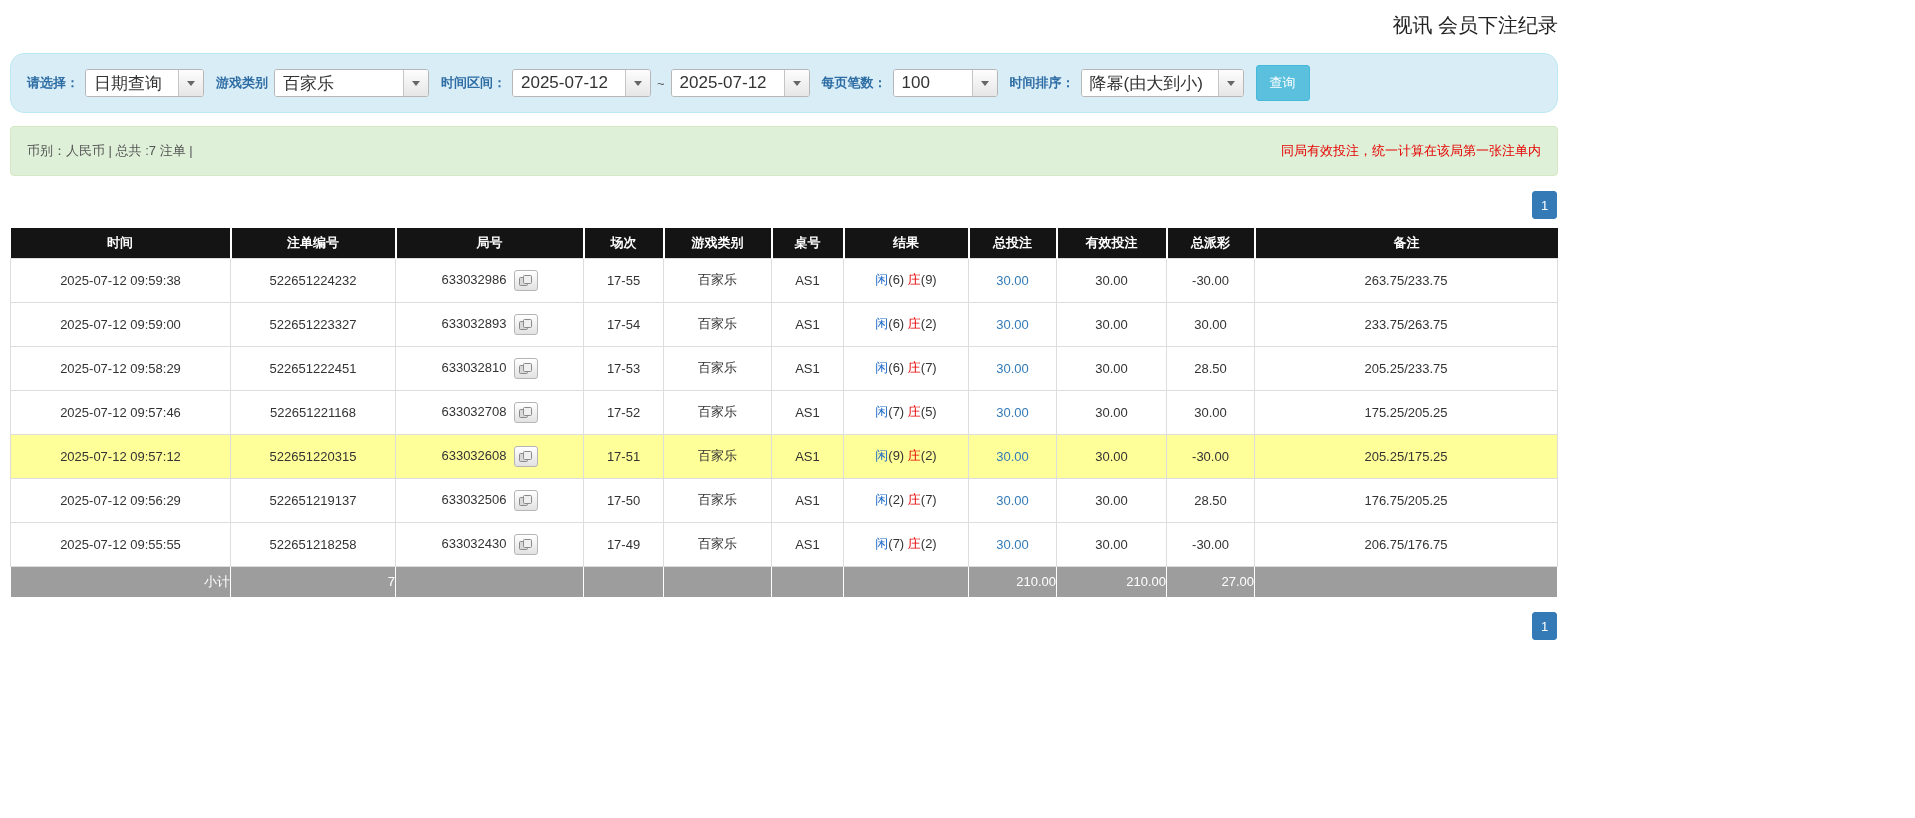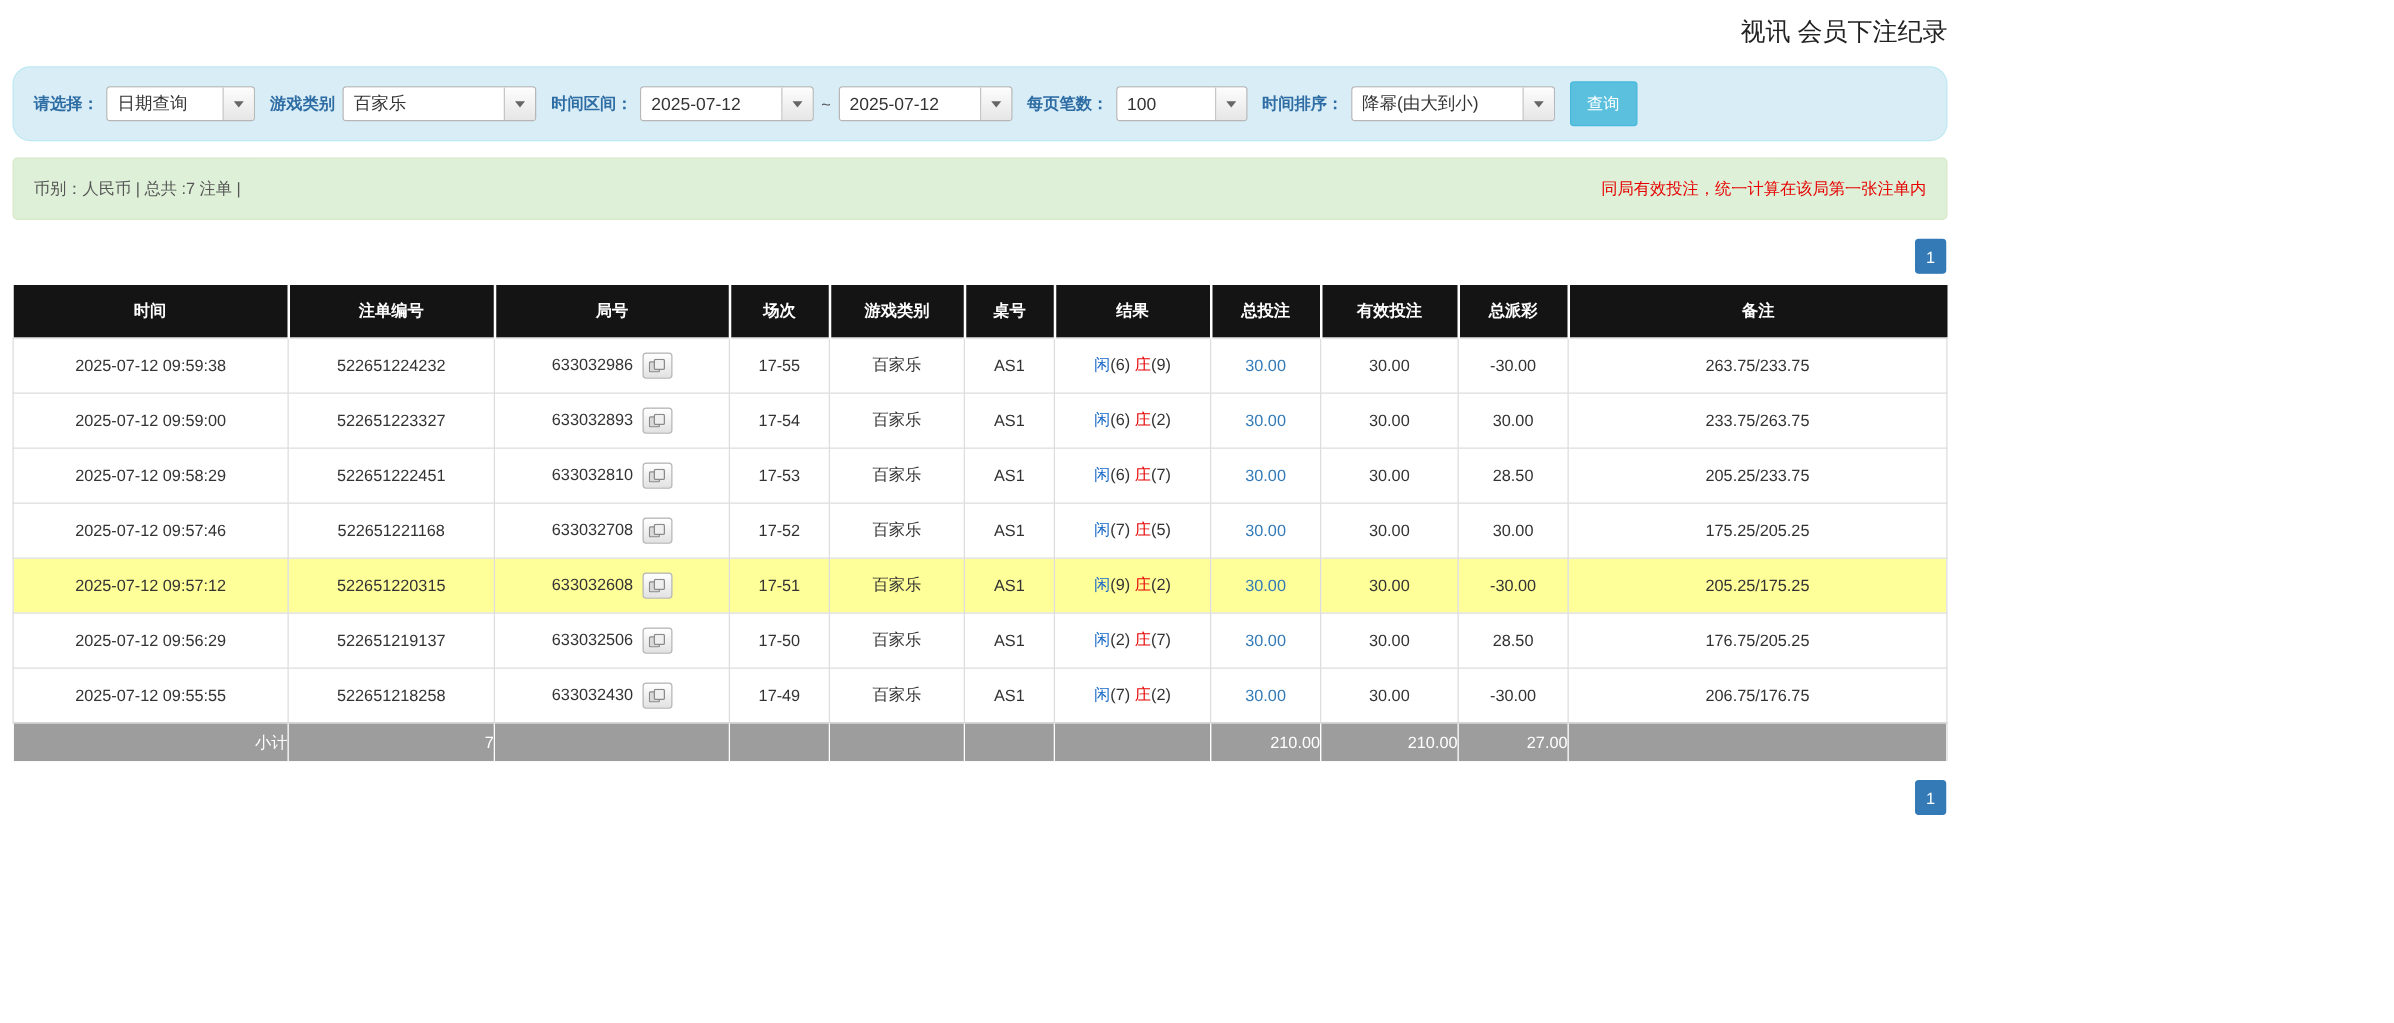--- a/index.html
+++ b/index.html
@@ -42,21 +42,21 @@
     background: #fff;
     border: 1px solid #b7b7b7;
     border-radius: 3px;
     overflow: hidden;
     vertical-align: middle;
   }
   .combo input {
     border: none;
     outline: none;
     padding: 0 8px;
-    font-size: 14px;
+    font-size: 17px;
     color: #333;
     font-family: inherit;
     background: #fff;
   }
   .combo .combo-btn {
     width: 25px;
     background: linear-gradient(#fdfdfd, #e6e6e6);
     border: none;
     border-left: 1px solid #c5c5c5;
     cursor: pointer;
@@ -120,21 +120,21 @@
   table.data-table {
     width: 100%;
     border-collapse: collapse;
     table-layout: fixed;
   }
   .data-table thead th {
     background: #141414;
     color: #fff;
     font-weight: bold;
     font-size: 13px;
-    height: 42px;
+    height: 30px;
     text-align: center;
     border-right: 2px solid #fff;
   }
   .data-table thead th:last-child { border-right: none; }
   .data-table tbody td {
     height: 44px;
     text-align: center;
     border: 1px solid #ddd;
     background: #fff;
     color: #333;

